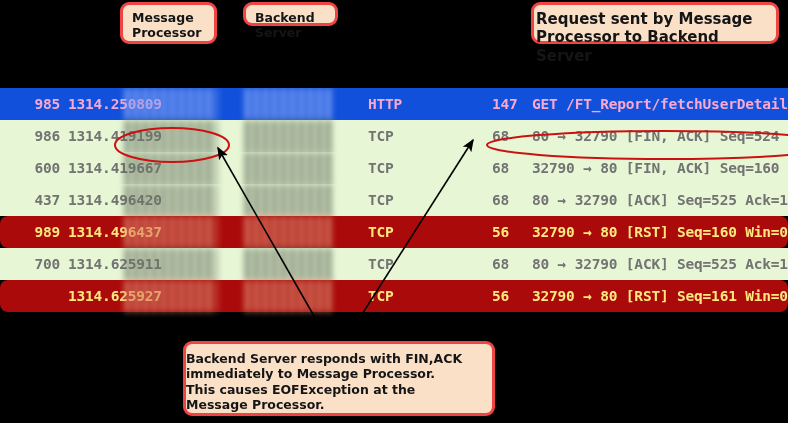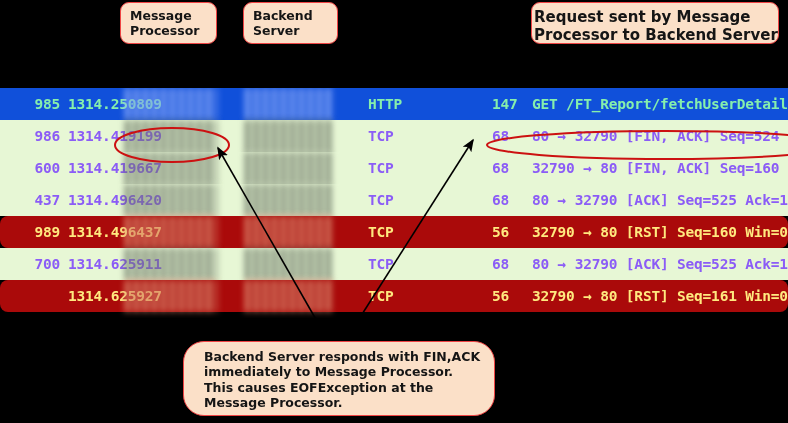--- a/index.html
+++ b/index.html
@@ -21,22 +21,22 @@
     position:relative;
     height:32px;
     width:788px;
     box-sizing:border-box;
     white-space:nowrap;
     font-family:"DejaVu Sans Mono", monospace;
     font-size:14.5px;
     font-weight:bold;
     letter-spacing:-0.2px;
   }
-  .prow.green{background:#E7F7D5;color:#8b5cf6;}
-  .prow.sel  {background:#1050DA;color:#86efac;}
+  .prow.green{background:#E7F7D5;color:#737373;}
+  .prow.sel  {background:#1050DA;color:#f9a8d4;}
   .prow.red  {background:#AA0A0A;color:#FFE97F;border-radius:8px;}
 
   .prow .cell{position:absolute;top:0;line-height:32px;height:32px;}
   .c-no   {left:10px; width:50px; text-align:right;}
   .c-time {left:68px;}
   .c-src  {left:125px; width:92px; height:18px; top:7px;}
   .c-dst  {left:245px; width:88px; height:18px; top:7px;}
   .c-proto{left:368px;}
   .c-len  {left:492px; width:32px; text-align:left;}
   .c-info {left:532px;}
@@ -60,32 +60,32 @@
     background:
       repeating-linear-gradient(90deg,
         rgba(228,150,120,.85) 0px, rgba(228,150,120,.85) 5px,
         rgba(150,12,12,.3) 5px, rgba(150,12,12,.3) 9px);
   }
 
   
   .callout{
     position:absolute;
     background:#FBE0C8;
-    border:1px solid #ef4444;
+    border:3px solid #ef4444;
     border-radius:9px;
     font-family:"DejaVu Sans", sans-serif;
     font-weight:bold;
     color:#151515;
     box-sizing:border-box;
     line-height:1.22;
   }
   #callout-mp {left:120px; top:2px;  width:97px;  height:42px; font-size:12.5px; padding:5px 0 0 9px;}
-  #callout-bs {left:243px; top:2px;  width:95px;  height:42px; font-size:12.5px; padding:5px 0 4px 9px;}
+  #callout-bs {left:243px; top:2px;  width:95px;  height:24px; font-size:12.5px; padding:5px 0 4px 9px;}
   #callout-req{left:487px; top:2px;  width:248px; height:42px; font-size:15px; padding:5px 0 0 2px;margin-left:44px;}
-  #callout-fin{left:183px; top:341px;width:312px; height:75px; font-size:12.5px; padding:7px 0 0 20px;border-radius:21px;}
+  #callout-fin{left:183px; top:341px;width:312px; height:75px; font-size:12.5px; padding:7px 0 0 0;}
 
   
   #overlay{position:absolute;left:0;top:0;width:788px;height:423px;pointer-events:none;}
 </style>
 </head>
 <body>
 
 <div id="root">
 
   <div class="packet-table" id="packet-table">

